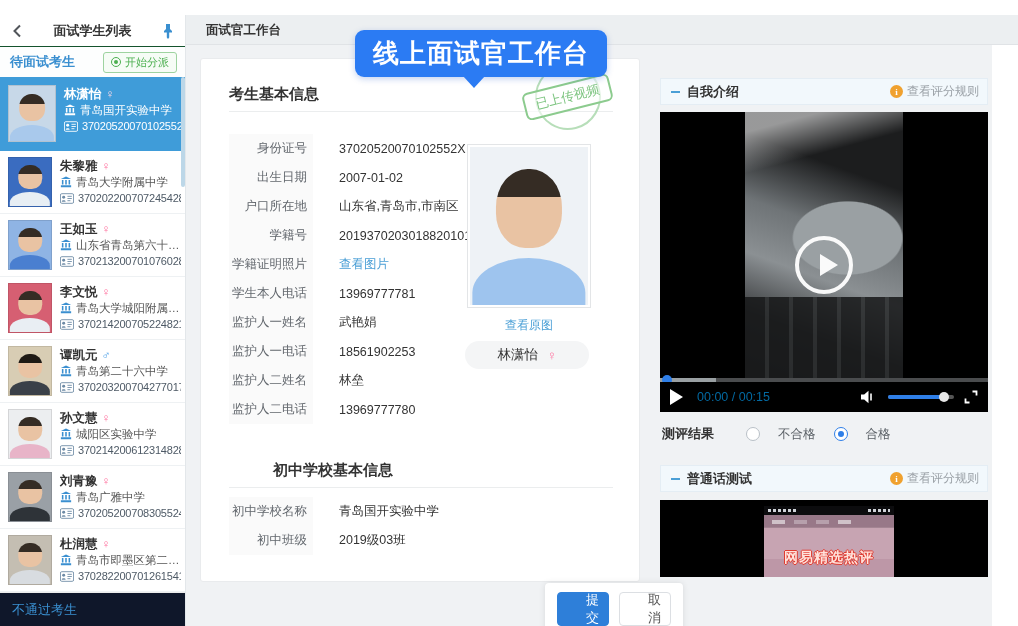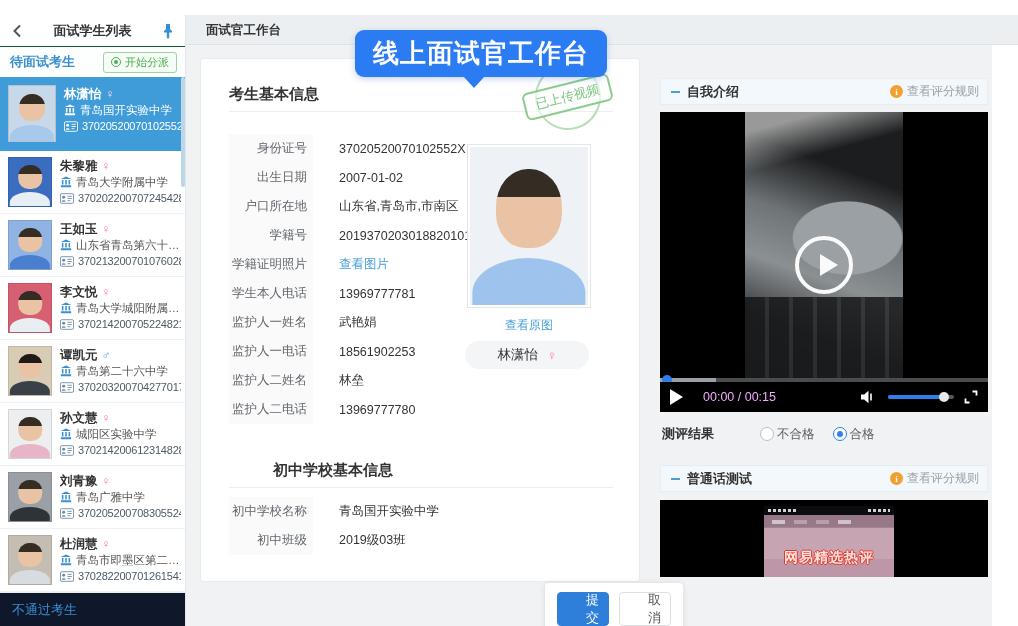--- a/index.html
+++ b/index.html
@@ -138,32 +138,32 @@
     border-left:18px solid rgba(255,255,255,.95); border-top:11px solid transparent;
     border-bottom:11px solid transparent; }
   #progress { position:absolute; left:0; bottom:30px; width:100%; height:4px; background:#4a4c4e; }
   #progress .buffered { position:absolute; left:0; top:0; width:17%; height:100%; background:#9aa0a3; }
   #progress .knob { position:absolute; left:2px; top:-3px; width:10px; height:10px;
     border-radius:50%; background:#2f7fe8; cursor:pointer; }
   #controls { position:absolute; left:0; bottom:0; width:100%; height:30px; background:#000;
     display:flex; align-items:center; padding:0 10px; gap:10px; }
   .ctrl-play { width:0; height:0; border-left:13px solid #fff; border-top:8px solid transparent;
     border-bottom:8px solid transparent; cursor:pointer; }
-  .ctrl-time { font-size:12.5px; color:#f0abfc; margin-left:10px; flex:1; }
+  .ctrl-time { font-size:12.5px; color:#0369a1; margin-left:4px; flex:1; }
   .vol-ico { width:18px; height:14px; cursor:pointer; }
   .vol-slider { position:relative; width:66px; height:4px; background:#555; border-radius:2px; cursor:pointer; }
   .vol-slider .fill { position:absolute; left:0; top:0; width:82%; height:100%; background:#2f7fe8; border-radius:2px; }
   .vol-slider .dot { position:absolute; left:78%; top:-3px; width:10px; height:10px;
     background:#e8e8e8; border-radius:50%; }
   .fs-ico { width:14px; height:14px; cursor:pointer; }
 
   #result-row { position:absolute; left:662px; top:424px; width:326px; height:20px;
     display:flex; align-items:center; gap:18px; }
-  .result-label { font-size:13px; font-weight:bold; color:#333; margin-right:28px; }
-  .radio { display:flex; align-items:center; gap:3px; font-size:12.5px; color:#5a6066; cursor:pointer; }
+  .result-label { font-size:13px; font-weight:bold; color:#333; margin-right:14px; }
+  .radio { display:flex; align-items:center; gap:18px; font-size:12.5px; color:#5a6066; cursor:pointer; }
   .radio .circle { width:14px; height:14px; border:1px solid #b9c0c7; border-radius:50%;
     background:#fff; position:relative; }
   .radio.checked .circle { border-color:#2f7fe8; }
   .radio.checked .circle::after { content:""; position:absolute; left:50%; top:50%;
     width:6px; height:6px; background:#2f7fe8; border-radius:50%; transform:translate(-50%,-50%); }
 
   #video2 { position:absolute; left:660px; top:500px; width:328px; height:77px; background:#000; overflow:hidden; }
   #video2 .phone { position:absolute; left:104px; top:6px; width:130px; height:71px;
     background:linear-gradient(#b793a3 0 30%, #c7a4b2 30% 75%, #bd97a7 75%); }
   #video2 .statusbar { height:9px; background:#0c0c0e; display:flex; align-items:center;

